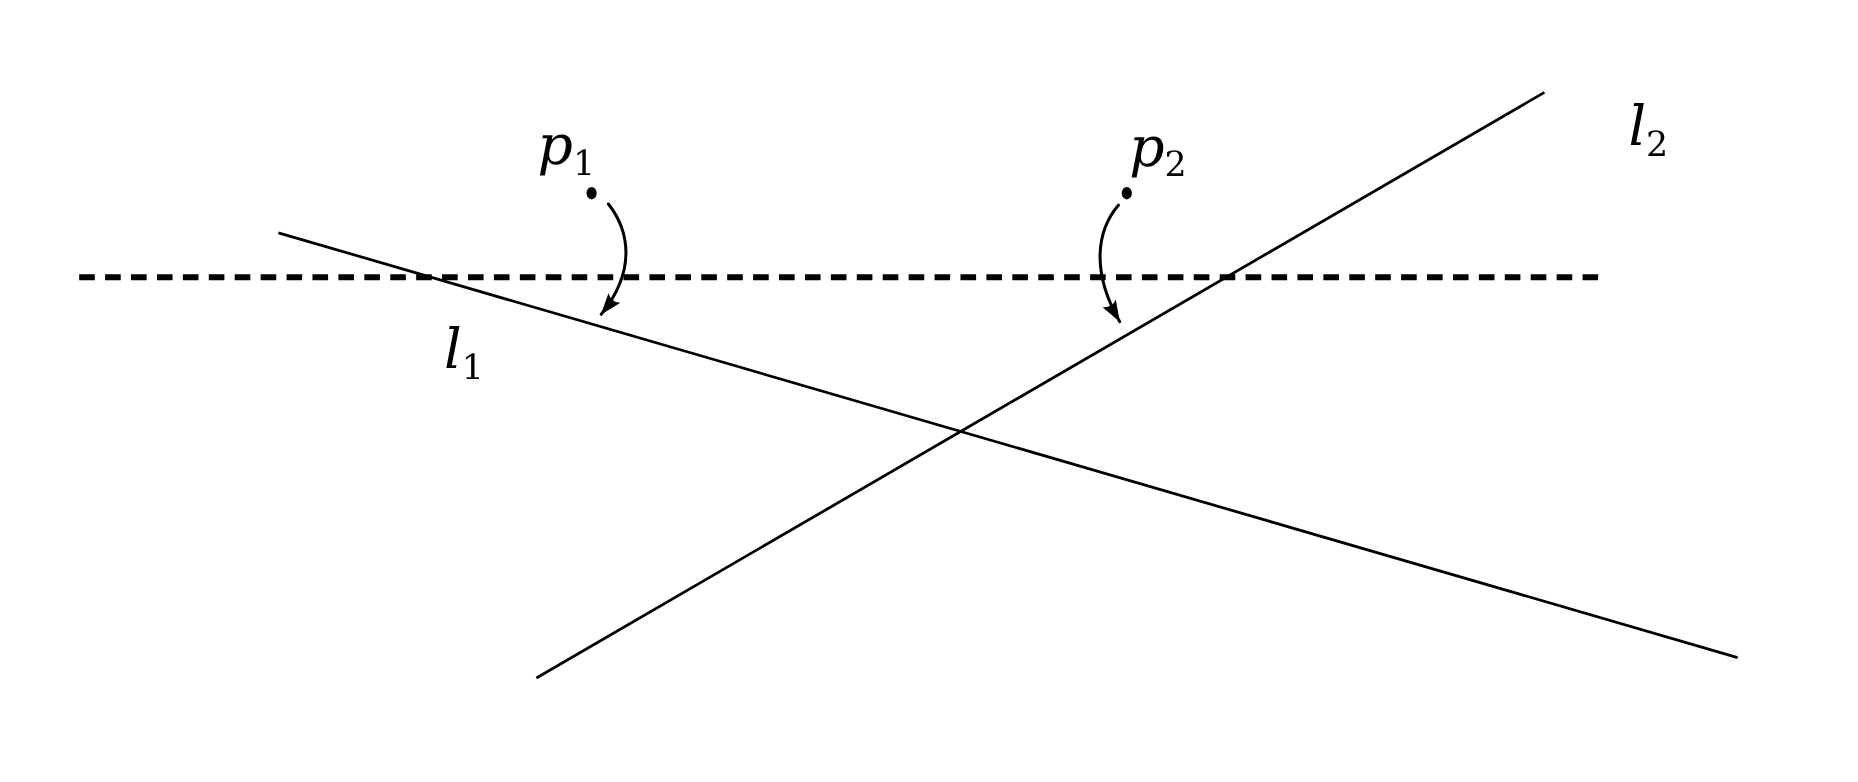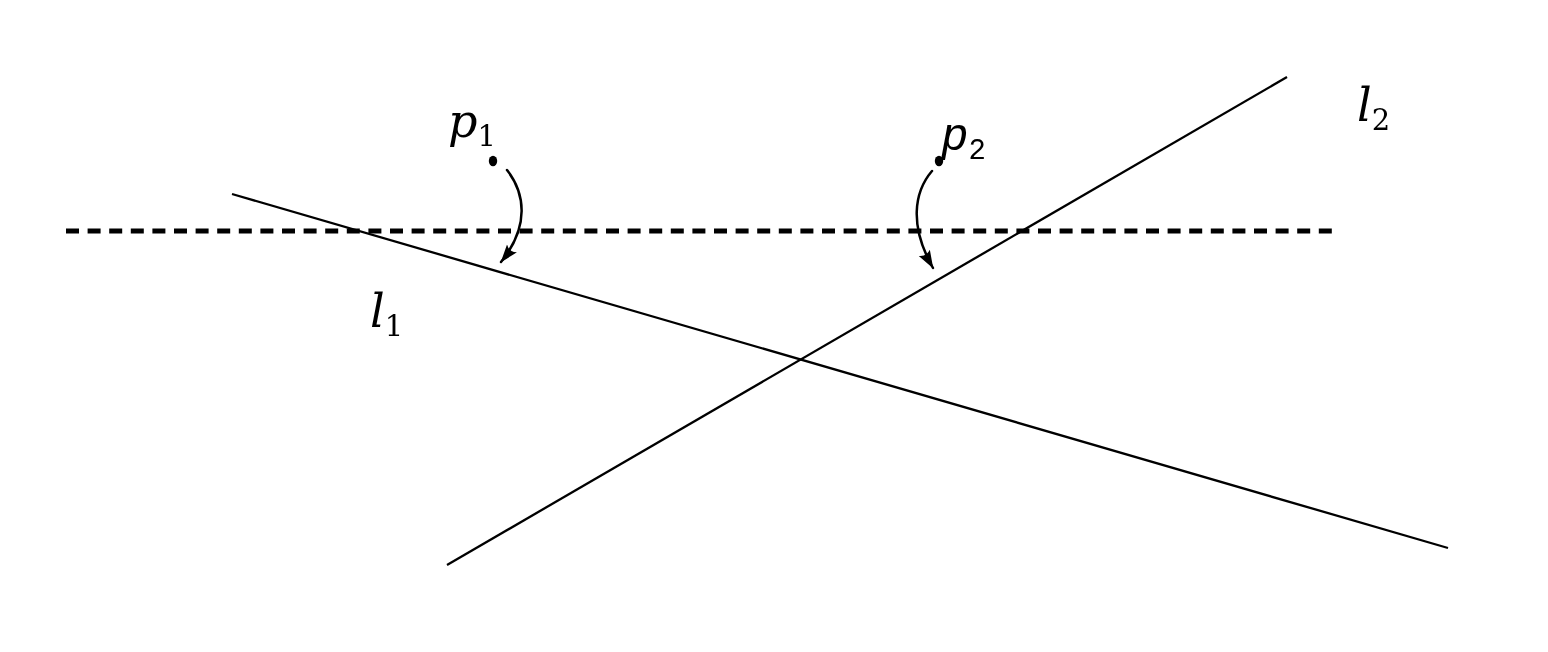--- a/index.html
+++ b/index.html
@@ -61,19 +61,19 @@
 
     <ellipse cx="939" cy="161" rx="4.2" ry="5.2" fill="#000000"></ellipse>
 
     <path fill="none" stroke-linecap="round" marker-end="url(#arrowhead)" d="M 507 170 C 525 193 530 226 501 262" stroke-width="2.5" stroke="#000000"></path>
 
     <path fill="none" stroke-linecap="round" marker-end="url(#arrowhead)" d="M 932 171 C 914 192 909 226 933 268" stroke-width="2.5" stroke="#000000"></path>
   </svg>
 
   <span class="mlabel" style="left:448px; top:98px;"><span class="base">p</span><span class="sub">1</span></span>
 
-  <span class="mlabel" style="left:941px; top:115px;font-family:Liberation Mono, monospace;"><span class="base">p</span><span class="sub">2</span></span>
+  <span class="mlabel" style="left:941px; top:99px;"><span class="base">p</span><span class="sub">2</span></span>
 
-  <span class="mlabel" style="left:370px; top:288px;"><span class="base">l</span><span class="sub">1</span></span>
+  <span class="mlabel" style="left:370px; top:268px;"><span class="base">l</span><span class="sub">1</span></span>
 
   <span class="mlabel" style="left:1357px; top:82px;"><span class="base">l</span><span class="sub">2</span></span>
 
 </div>
 
 </body></html>

